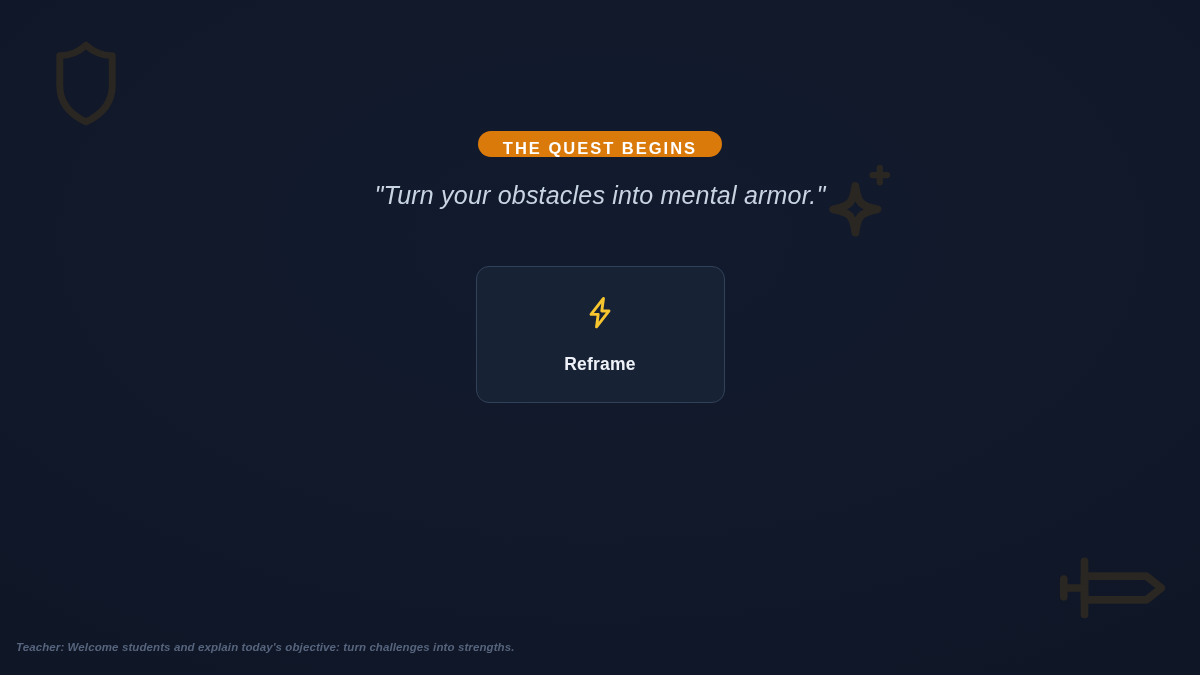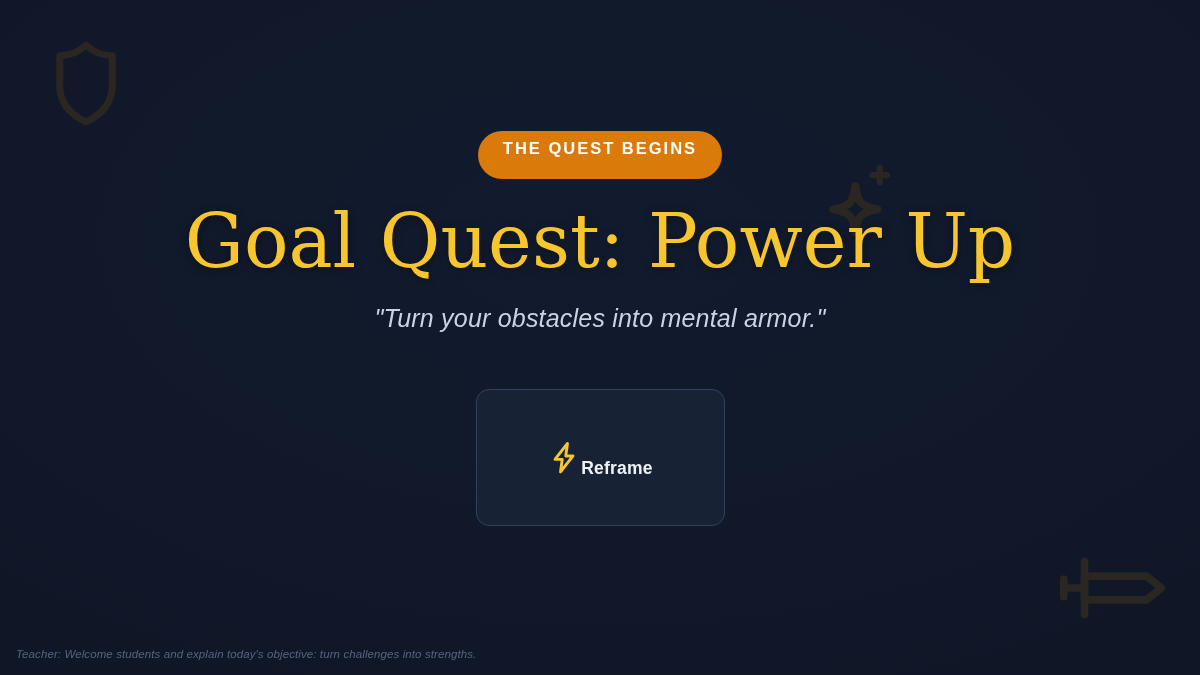--- a/index.html
+++ b/index.html
@@ -47,21 +47,21 @@
     align-items: center;
   }
 
   .badge {
     margin-top: 131px;
     background: #d97a0b;
     color: #ffffff;
     font-size: 16.5px;
     font-weight: bold;
     letter-spacing: 2.0px;
-    padding: 9px 25px 22px 25px;
+    padding: 9px 25px 0 25px;
     border-radius: 999px;
     line-height: 1;
     white-space: nowrap;
   }
 
   .title {
     margin-top: 24px;
     font-family: "DejaVu Serif", "Liberation Serif", serif;
     font-size: 74px;
     font-weight: normal;
@@ -89,21 +89,21 @@
     gap: 27px;
   }
 
   .card {
     width: 249px;
     height: 137px;
     background: #182235;
     border: 1px solid #32415a;
     border-radius: 13px;
     display: flex;
-    flex-direction: row;
+    flex-direction: column;
     align-items: center;
     justify-content: center;
   }
 
   .card-icon {
     height: 40px;
     display: flex;
     align-items: center;
     justify-content: center;
     color: #f7c52d;
@@ -115,26 +115,27 @@
     font-weight: bold;
     color: #eef2f8;
     letter-spacing: 0.2px;
     white-space: nowrap;
   }
 
   
   .footer-note {
     position: absolute;
     left: 16px;
-    bottom: 15px;
+    bottom: 22px;
     font-size: 11.5px;
     font-style: italic;
     color: #56647d;
     letter-spacing: 0.1px;
     white-space: nowrap;
+    font-weight: bold;
   }
 </style>
 </head>
 <body>
 
 <div class="slide">
 
   <div class="watermark wm-shield">
     <svg width="84" height="100" viewBox="0 0 24 26" fill="none" stroke="currentColor" stroke-width="2" stroke-linecap="round" stroke-linejoin="round">
       <path d="M12 2.5c2.2 2 4.6 3 7.5 3v8.5c0 5-3.2 8.4-7.5 10.4C7.7 22.4 4.5 19 4.5 14V5.5c2.9 0 5.3-1 7.5-3z"></path>
@@ -154,21 +155,20 @@
       <path d="M11 3v18"></path>
       <path d="M11 12H5"></path>
       <path d="M4 9v6"></path>
     </svg>
   </div>
 
   <div class="content">
 
     <div class="badge">THE QUEST BEGINS</div>
 
-    <h1 class="title">Goal Quest: Power Up</h1>
 
     <div class="subtitle">"Turn your obstacles into mental armor."</div>
 
     <div class="cards">
 
       <div class="card">
         <div class="card-icon">
           <svg width="34" height="36" viewBox="0 0 24 26" fill="none" stroke="currentColor" stroke-width="2.1" stroke-linecap="round" stroke-linejoin="round">
             <path d="M14.5 2.5 5.5 14h5.2l-1.2 9 9-11.5h-5.2z"></path>
           </svg>

